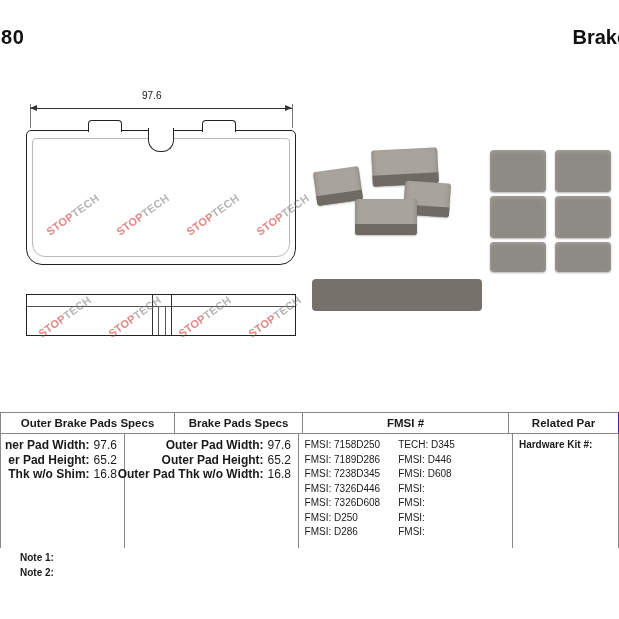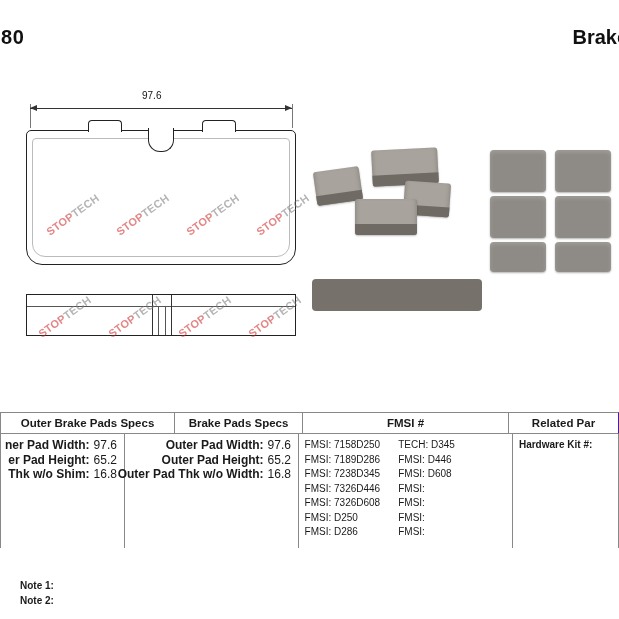--- a/index.html
+++ b/index.html
@@ -287,21 +287,20 @@
     padding-left: 2px;
   }
 
   
   .notes {
     position: absolute;
     left: 0; top: 552px;
     width: 619px;
     font-size: 10px;
     font-weight: bold;
-    margin-top: 28px;
   }
   .note { padding: 0 0 4px 0; margin-left: -6px; text-align: left; }
   .note-indent { padding-left: 26px; }
 </style>
 </head>
 <body>
 
 <div class="header">
   <div class="header-part">...06080</div>
   <div class="header-title">Brake P</div>

